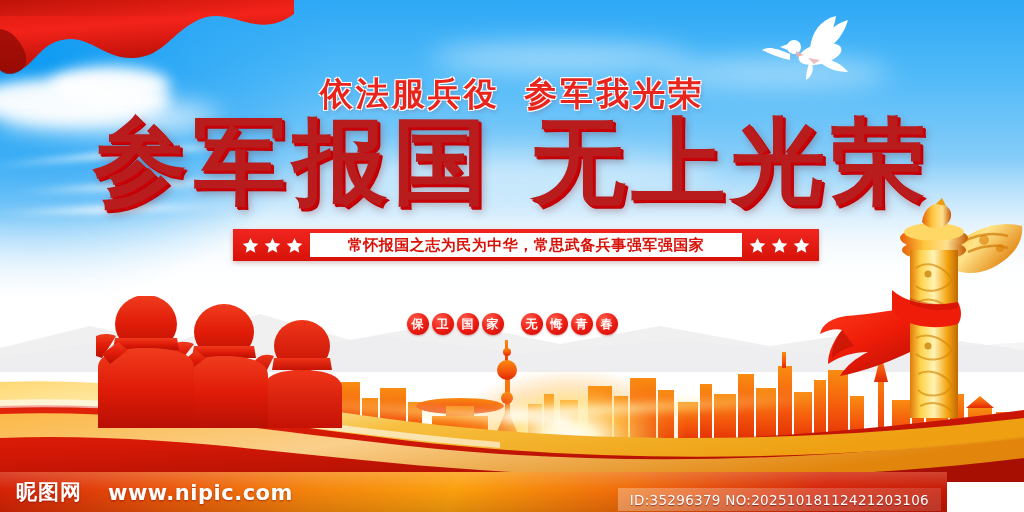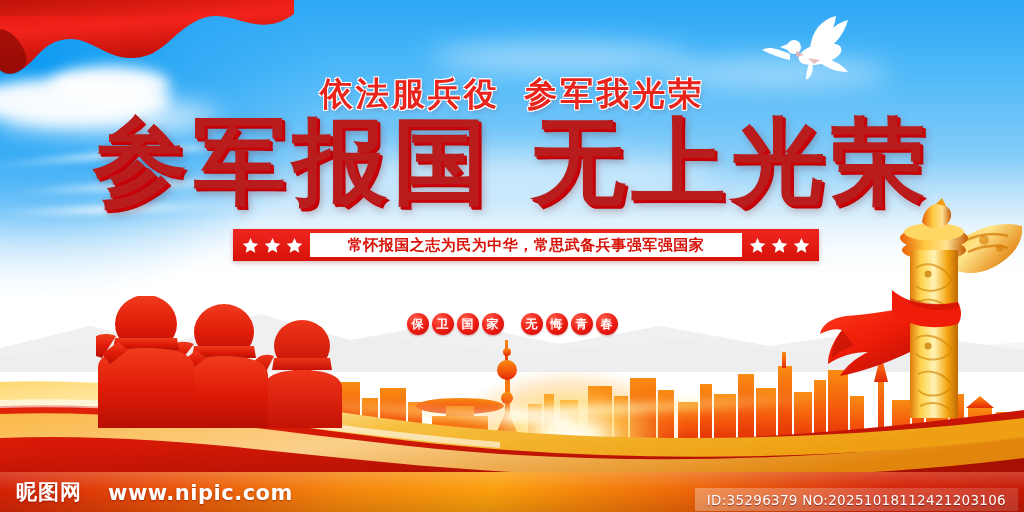--- a/index.html
+++ b/index.html
@@ -131,22 +131,23 @@
     width:22px;height:22px;border-radius:50%;
     background:radial-gradient(circle at 35% 28%, #ff5c4a 0%, #ec1b12 55%, #c30d06 100%);
     color:#fff;font-size:12px;font-weight:bold;
     display:flex;align-items:center;justify-content:center;
     box-shadow:0 1px 2px rgba(140,0,0,.35);
   }
   .badge-gap{width:11px;height:1px;}
 
   
   .footer{
-    position:absolute;left:0;top:472px;width:1024px;height:40px;overflow:hidden;
+    position:absolute;left:0;top:472px;width:940px;height:40px;overflow:hidden;
     background:linear-gradient(115deg,#d41f06 0%,#e8500a 16%,#f5860c 34%,#fb9f0d 48%,#ef6a09 66%,#d42205 86%,#c41803 100%);
+    padding-left:7px;
   }
   .footer-sheen{
     position:absolute;left:0;top:0;width:1024px;height:40px;
     background:linear-gradient(to bottom, rgba(255,255,255,.18), rgba(255,255,255,0) 45%, rgba(0,0,0,.12));
   }
   .footer-logo{
     position:absolute;left:16px;top:6px;
     font-size:21px;font-weight:bold;color:#fff;letter-spacing:1px;
     text-shadow:0 1px 2px rgba(120,0,0,.5);
   }

